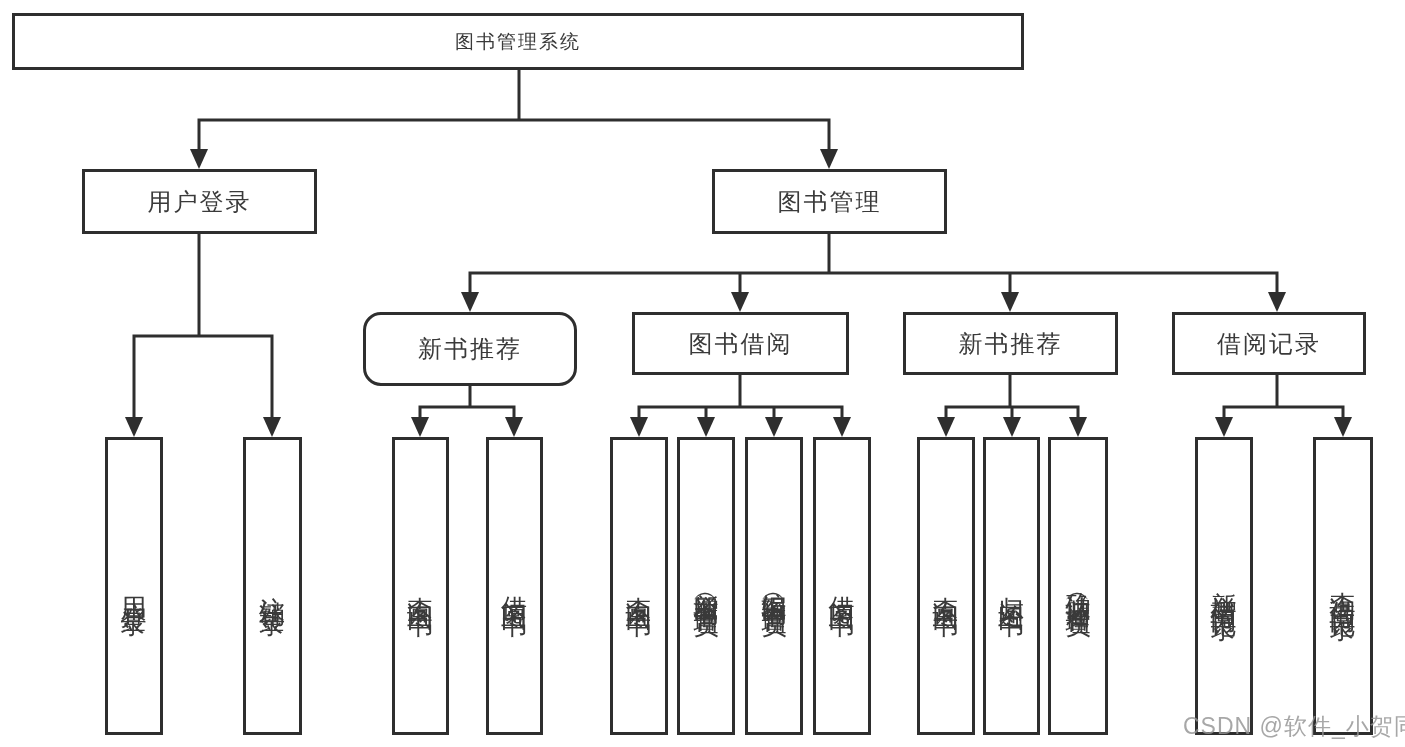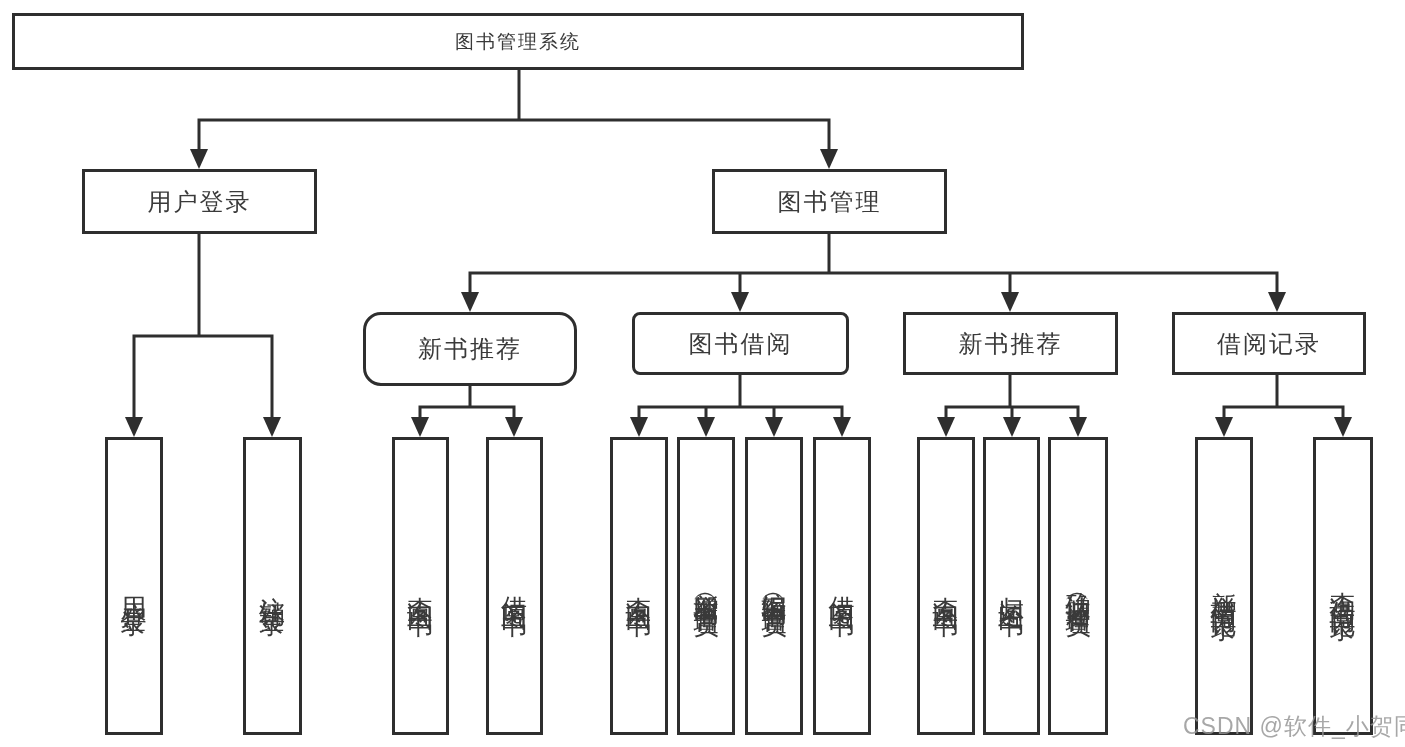--- a/index.html
+++ b/index.html
@@ -48,21 +48,21 @@
     text-orientation: mixed;
     font-size: 26px;
     letter-spacing: 5px;
     line-height: 1;
   }
   
   #n-root          { left: 12px;   top: 13px;  width: 1012px; height: 57px; }
   #n-user-login    { left: 82px;   top: 169px; width: 235px;  height: 65px; }
   #n-book-mgmt     { left: 712px;  top: 169px; width: 235px;  height: 65px; }
   #n-new-book      { left: 363px;  top: 312px; width: 214px;  height: 74px; border-radius: 18px; }
-  #n-book-borrow   { left: 632px;  top: 312px; width: 217px;  height: 63px; border-radius: 8px; }
+  #n-book-borrow   { left: 632px;  top: 312px; width: 217px;  height: 63px; }
   #n-cur-borrow    { left: 903px;  top: 312px; width: 215px;  height: 63px; }
   #n-borrow-rec    { left: 1172px; top: 312px; width: 194px;  height: 63px; }
   
   .leaf { top: 437px; height: 298px; }
   #l-user-login    { left: 105px;  width: 58px; }
   #l-logout        { left: 243px;  width: 59px; }
   #l-nb-query      { left: 392px;  width: 57px; }
   #l-nb-borrow     { left: 486px;  width: 57px; }
   #l-bb-query      { left: 610px;  width: 58px; }
   #l-bb-add        { left: 677px;  width: 58px; }

